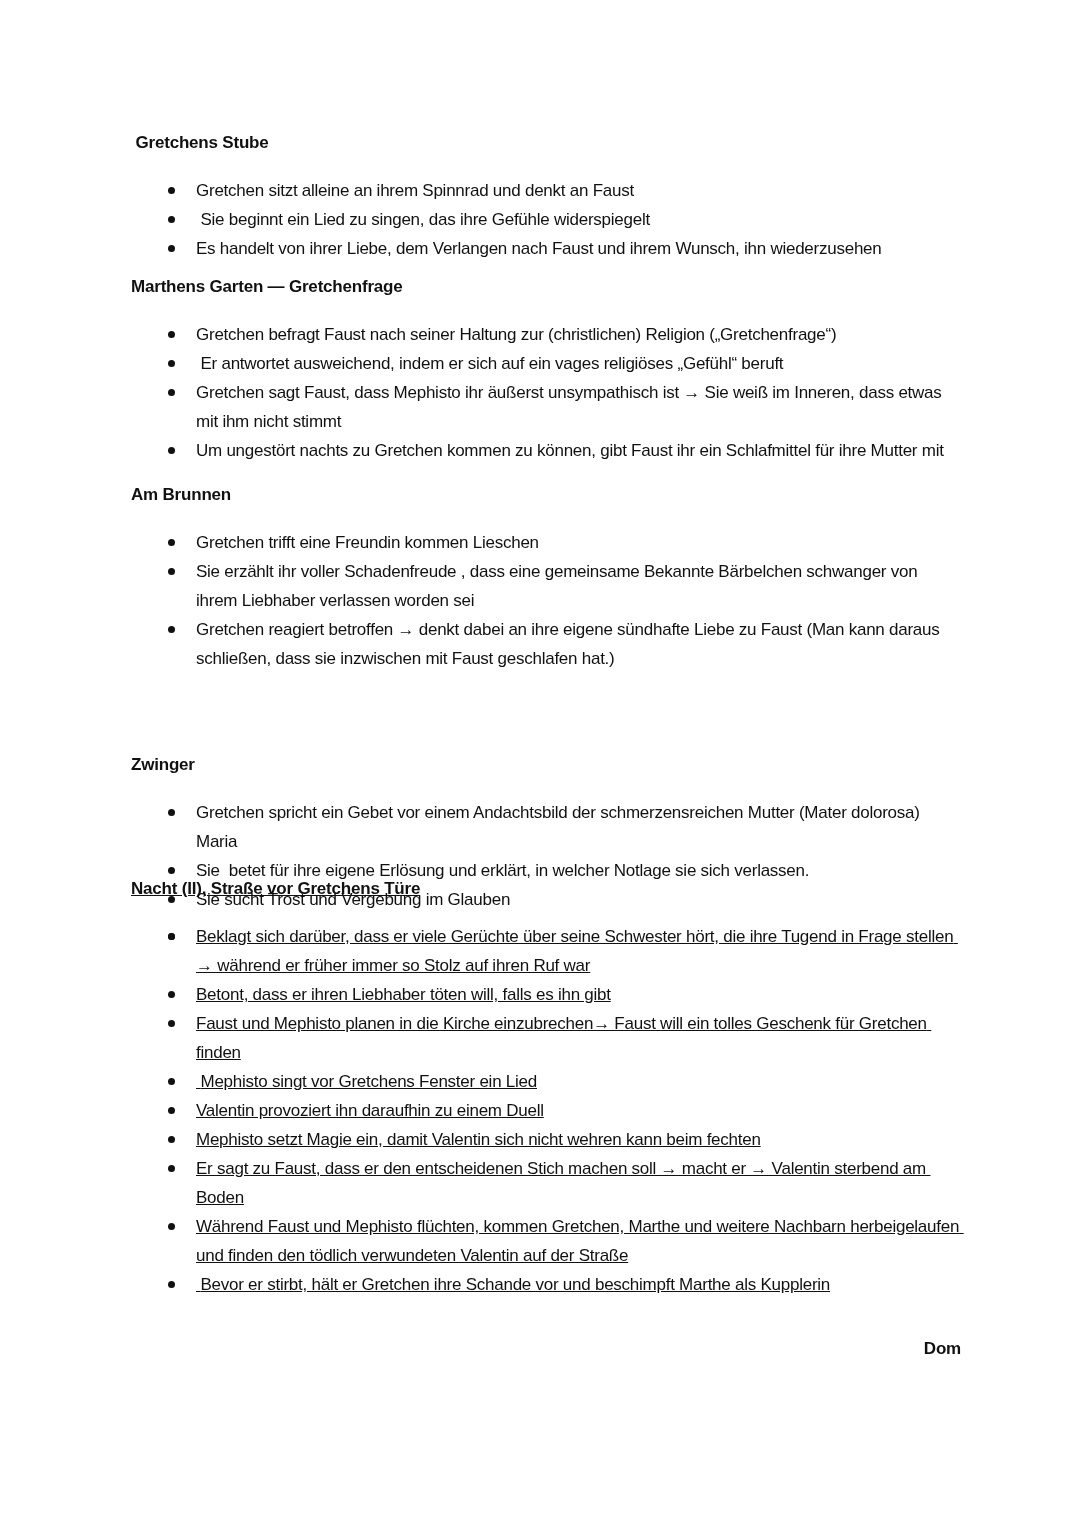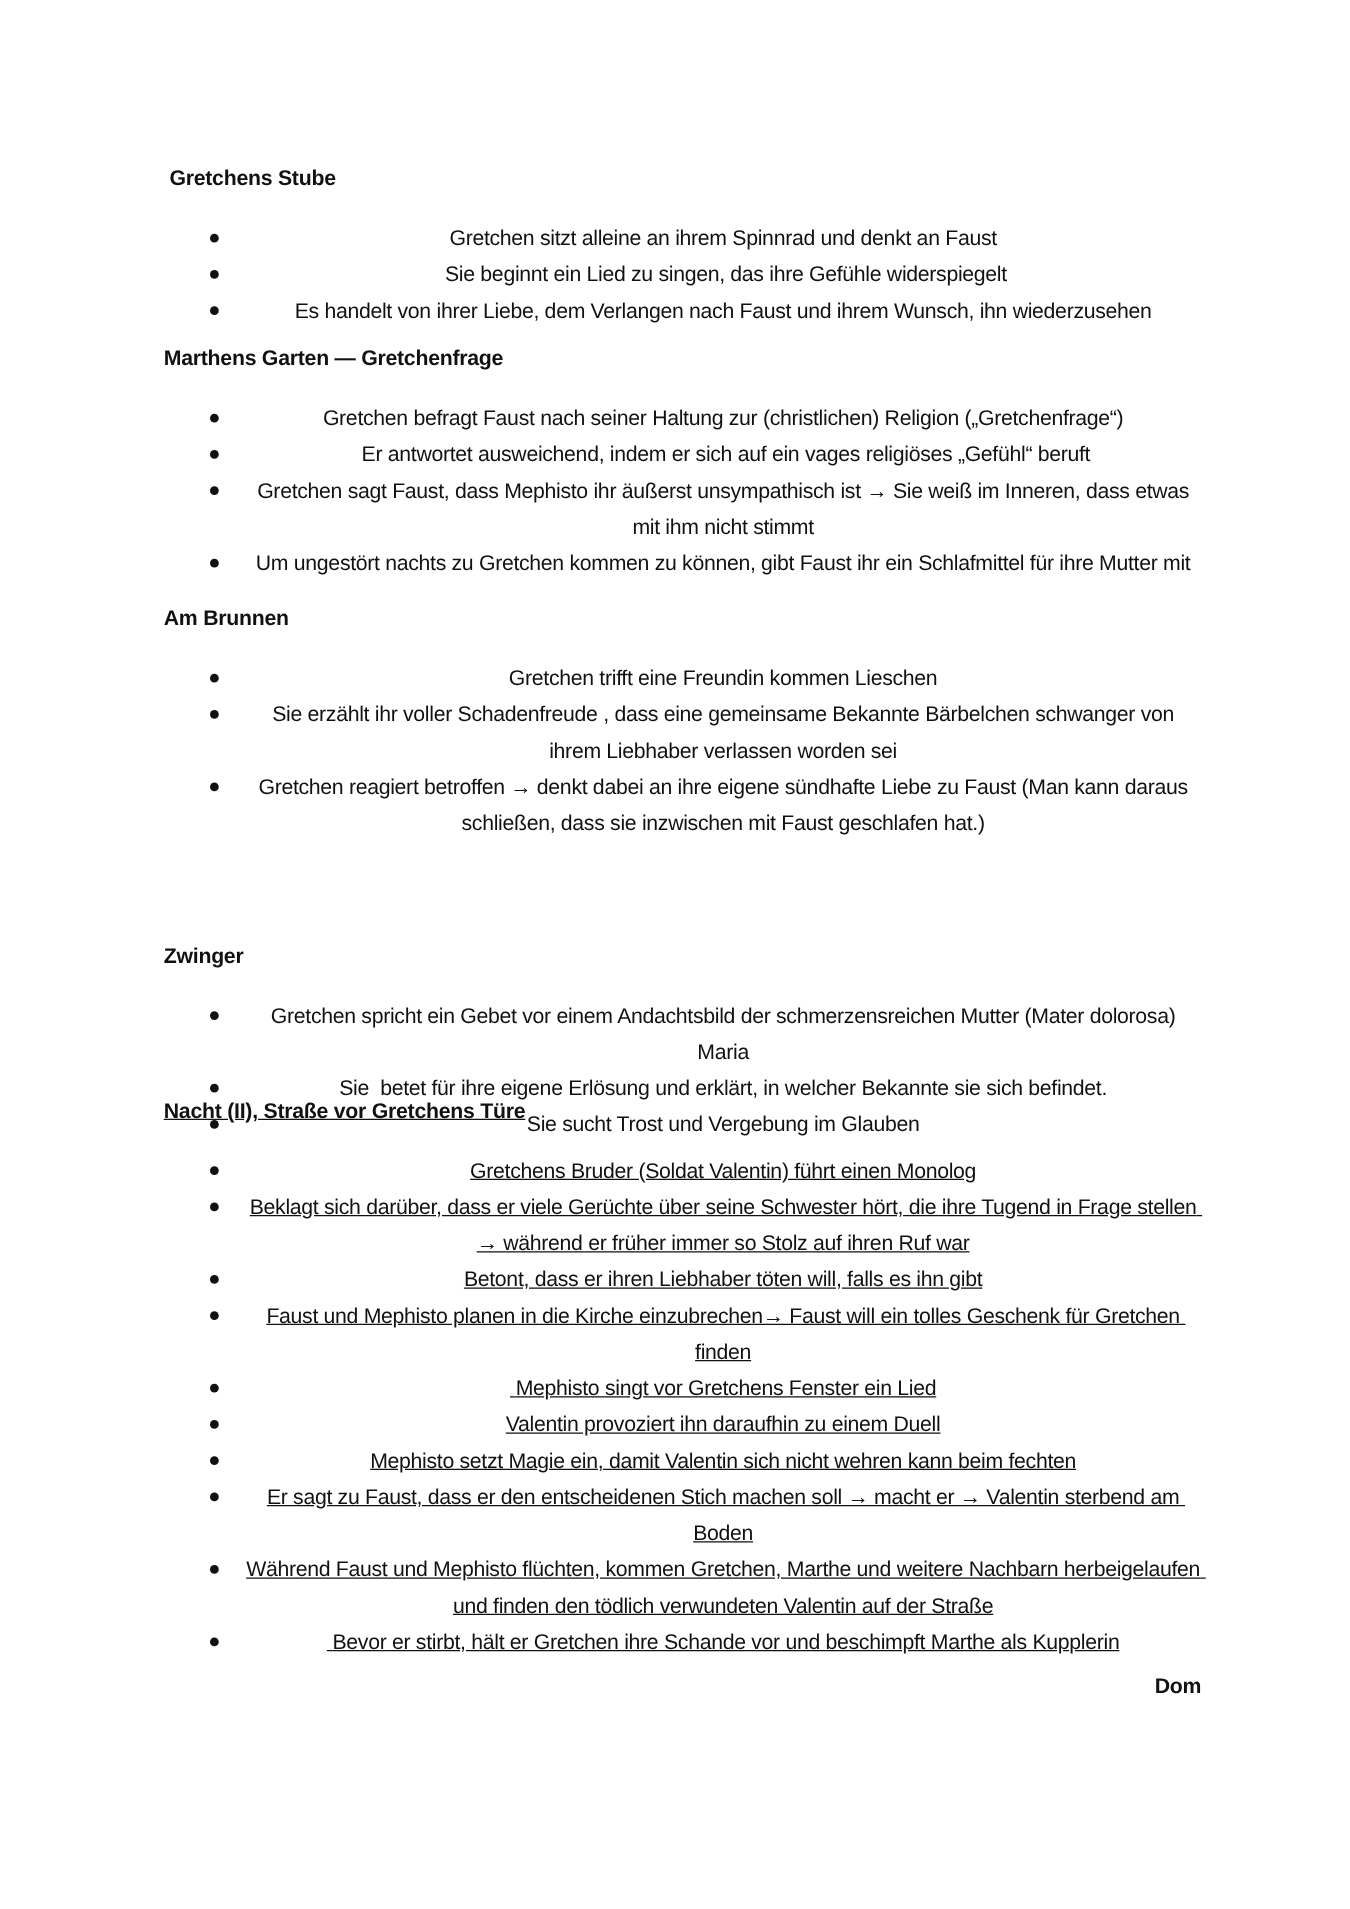--- a/index.html
+++ b/index.html
@@ -34,21 +34,20 @@
       font-size: 17px;
       line-height: 22px;
       margin: 0;
       white-space: pre;
       letter-spacing: -0.2px;
     }
     ul.bullets {
       list-style: none;
       margin: 22px 0 0 0;
       padding: 0;
-      text-align: center;
     }
     ul.bullets li {
       position: relative;
       padding-left: 65px;
       font-size: 17px;
       line-height: 29px;
       white-space: pre-wrap;
       letter-spacing: -0.25px;
     }
     ul.bullets li .dot {
@@ -91,29 +90,29 @@
       <li><span class="dot"></span><span>Gretchen trifft eine Freundin kommen Lieschen</span></li>
       <li><span class="dot"></span><span>Sie erzählt ihr voller Schadenfreude , dass eine gemeinsame Bekannte Bärbelchen schwanger von ihrem Liebhaber verlassen worden sei</span></li>
       <li><span class="dot"></span><span>Gretchen reagiert betroffen → denkt dabei an ihre eigene sündhafte Liebe zu Faust (Man kann daraus schließen, dass sie inzwischen mit Faust geschlafen hat.)</span></li>
     </ul>
   </div>
 
   <div class="section" style="top:706px;margin-top:48px;">
     <h2 class="heading">Zwinger</h2>
     <ul class="bullets">
       <li><span class="dot"></span><span>Gretchen spricht ein Gebet vor einem Andachtsbild der schmerzensreichen Mutter (Mater dolorosa) Maria</span></li>
-      <li><span class="dot"></span><span>Sie  betet für ihre eigene Erlösung und erklärt, in welcher Bekannte sie sich befindet.</span></li>
+      <li><span class="dot"></span><span>Sie  betet für ihre eigene Erlösung und erklärt, in welcher Notlage sie sich verlassen.</span></li>
       <li><span class="dot"></span><span>Sie sucht Trost und Vergebung im Glauben</span></li>
     </ul>
   </div>
 
   <div class="section" style="top:878px;text-decoration:underline;">
     <h2 class="heading">Nacht (II), Straße vor Gretchens Türe</h2>
     <ul class="bullets">
-      <li><span class="dot"></span><span>Gretchens Bruder (Soldat Valentin) führt einen Monolog</span></li>
+      <li><span class="dot"></span></li>
       <li><span class="dot"></span><span>Beklagt sich darüber, dass er viele Gerüchte über seine Schwester hört, die ihre Tugend in Frage stellen → während er früher immer so Stolz auf ihren Ruf war</span></li>
       <li><span class="dot"></span><span>Betont, dass er ihren Liebhaber töten will, falls es ihn gibt</span></li>
       <li><span class="dot"></span><span>Faust und Mephisto planen in die Kirche einzubrechen→ Faust will ein tolles Geschenk für Gretchen finden</span></li>
       <li><span class="dot"></span><span> Mephisto singt vor Gretchens Fenster ein Lied</span></li>
       <li><span class="dot"></span><span>Valentin provoziert ihn daraufhin zu einem Duell</span></li>
       <li><span class="dot"></span><span>Mephisto setzt Magie ein, damit Valentin sich nicht wehren kann beim fechten</span></li>
       <li><span class="dot"></span><span>Er sagt zu Faust, dass er den entscheidenen Stich machen soll → macht er → Valentin sterbend am Boden</span></li>
       <li><span class="dot"></span><span>Während Faust und Mephisto flüchten, kommen Gretchen, Marthe und weitere Nachbarn herbeigelaufen und finden den tödlich verwundeten Valentin auf der Straße</span></li>
       <li><span class="dot"></span><span> Bevor er stirbt, hält er Gretchen ihre Schande vor und beschimpft Marthe als Kupplerin</span></li>
     </ul>

